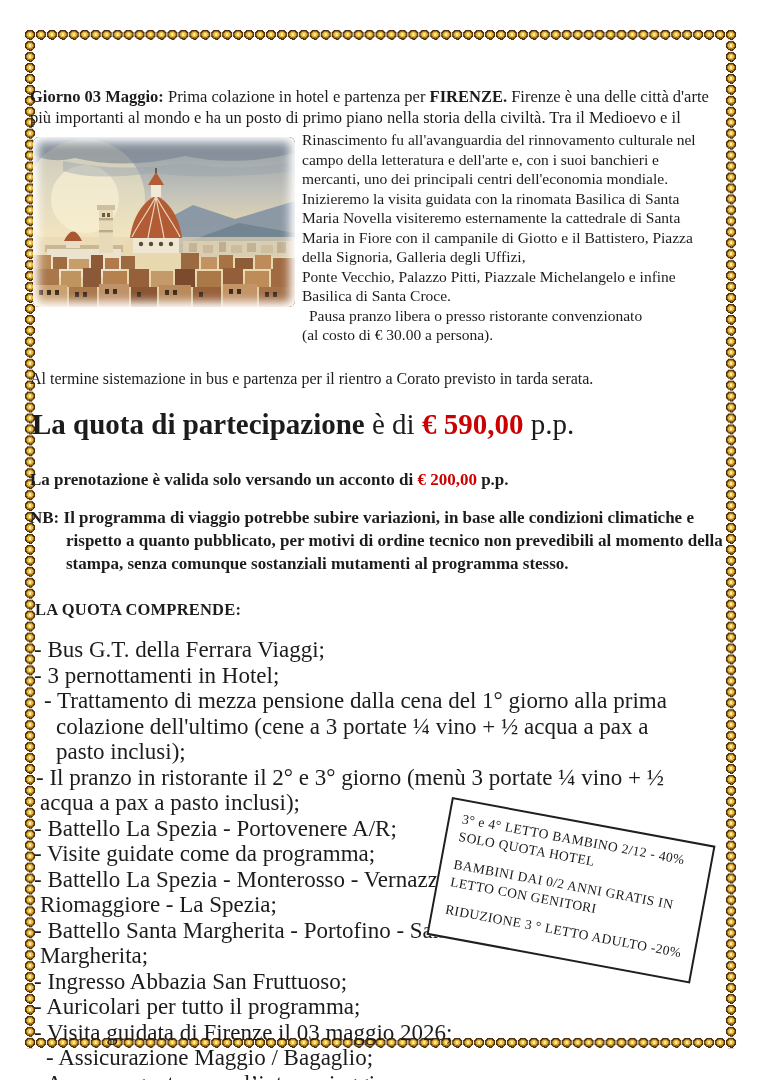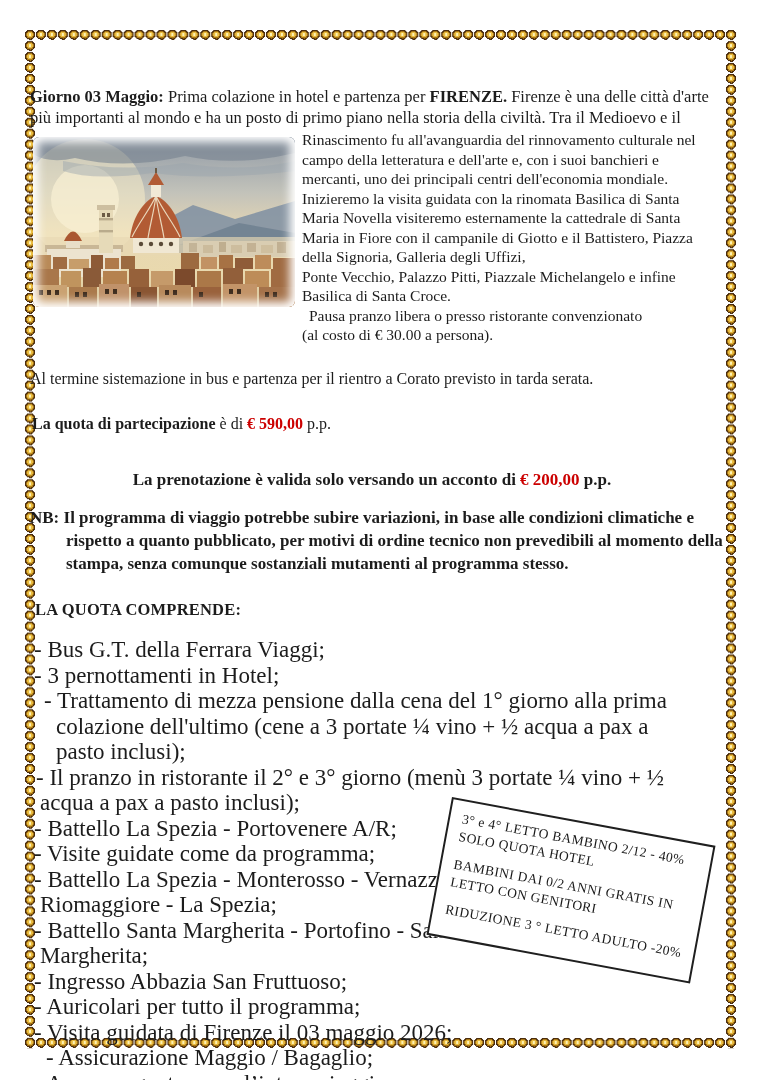--- a/index.html
+++ b/index.html
@@ -38,25 +38,25 @@
   }
   .florence .fade{
     position:absolute;inset:0;border-radius:6px;
     box-shadow:inset 0 0 10px 5px #ffffff;pointer-events:none;
   }
   .beside{margin-left:272px;font-size:15.5px;line-height:19.5px;}
   .beside p{margin:0;}
   .beside .p3{padding-left:7px;}
   .outro{margin:3px 0 0 0;font-size:16px;line-height:20px;}
 
-  .price-line{margin:20px 0 0 2px;font-size:16px;line-height:30px;}
+  .price-line{margin:20px 0 0 2px;font-size:29px;line-height:30px;}
   .price-line .lbl{font-weight:bold;}
   .price-line .amt{font-weight:bold;}
 
-  .deposit{margin:30px 0 0 0;font-size:17px;line-height:22px;font-weight:bold;text-align:center;}
+  .deposit{margin:30px 0 0 0;font-size:17px;line-height:22px;font-weight:bold;}
   .nb{margin:15px 0 0 0;font-size:17px;line-height:23px;font-weight:bold;
       padding-left:36px;text-indent:-36px;width:660px;}
 
   .includes-title{margin:25px 0 0 5px;font-size:16.5px;font-weight:bold;letter-spacing:0.2px;}
   .includes-list{margin-top:17px;font-size:23px;line-height:25.5px;width:660px;}
   .includes-list .item{padding-left:10px;text-indent:-6px;}
   .includes-list .i0{padding-left:4px;text-indent:0;}
   .includes-list .i2{padding-left:12px;text-indent:-12px;margin-left:14px;}
   .includes-list .i3{padding-left:10px;text-indent:-4px;}
   .includes-list .i11{padding-left:16px;text-indent:0;}

